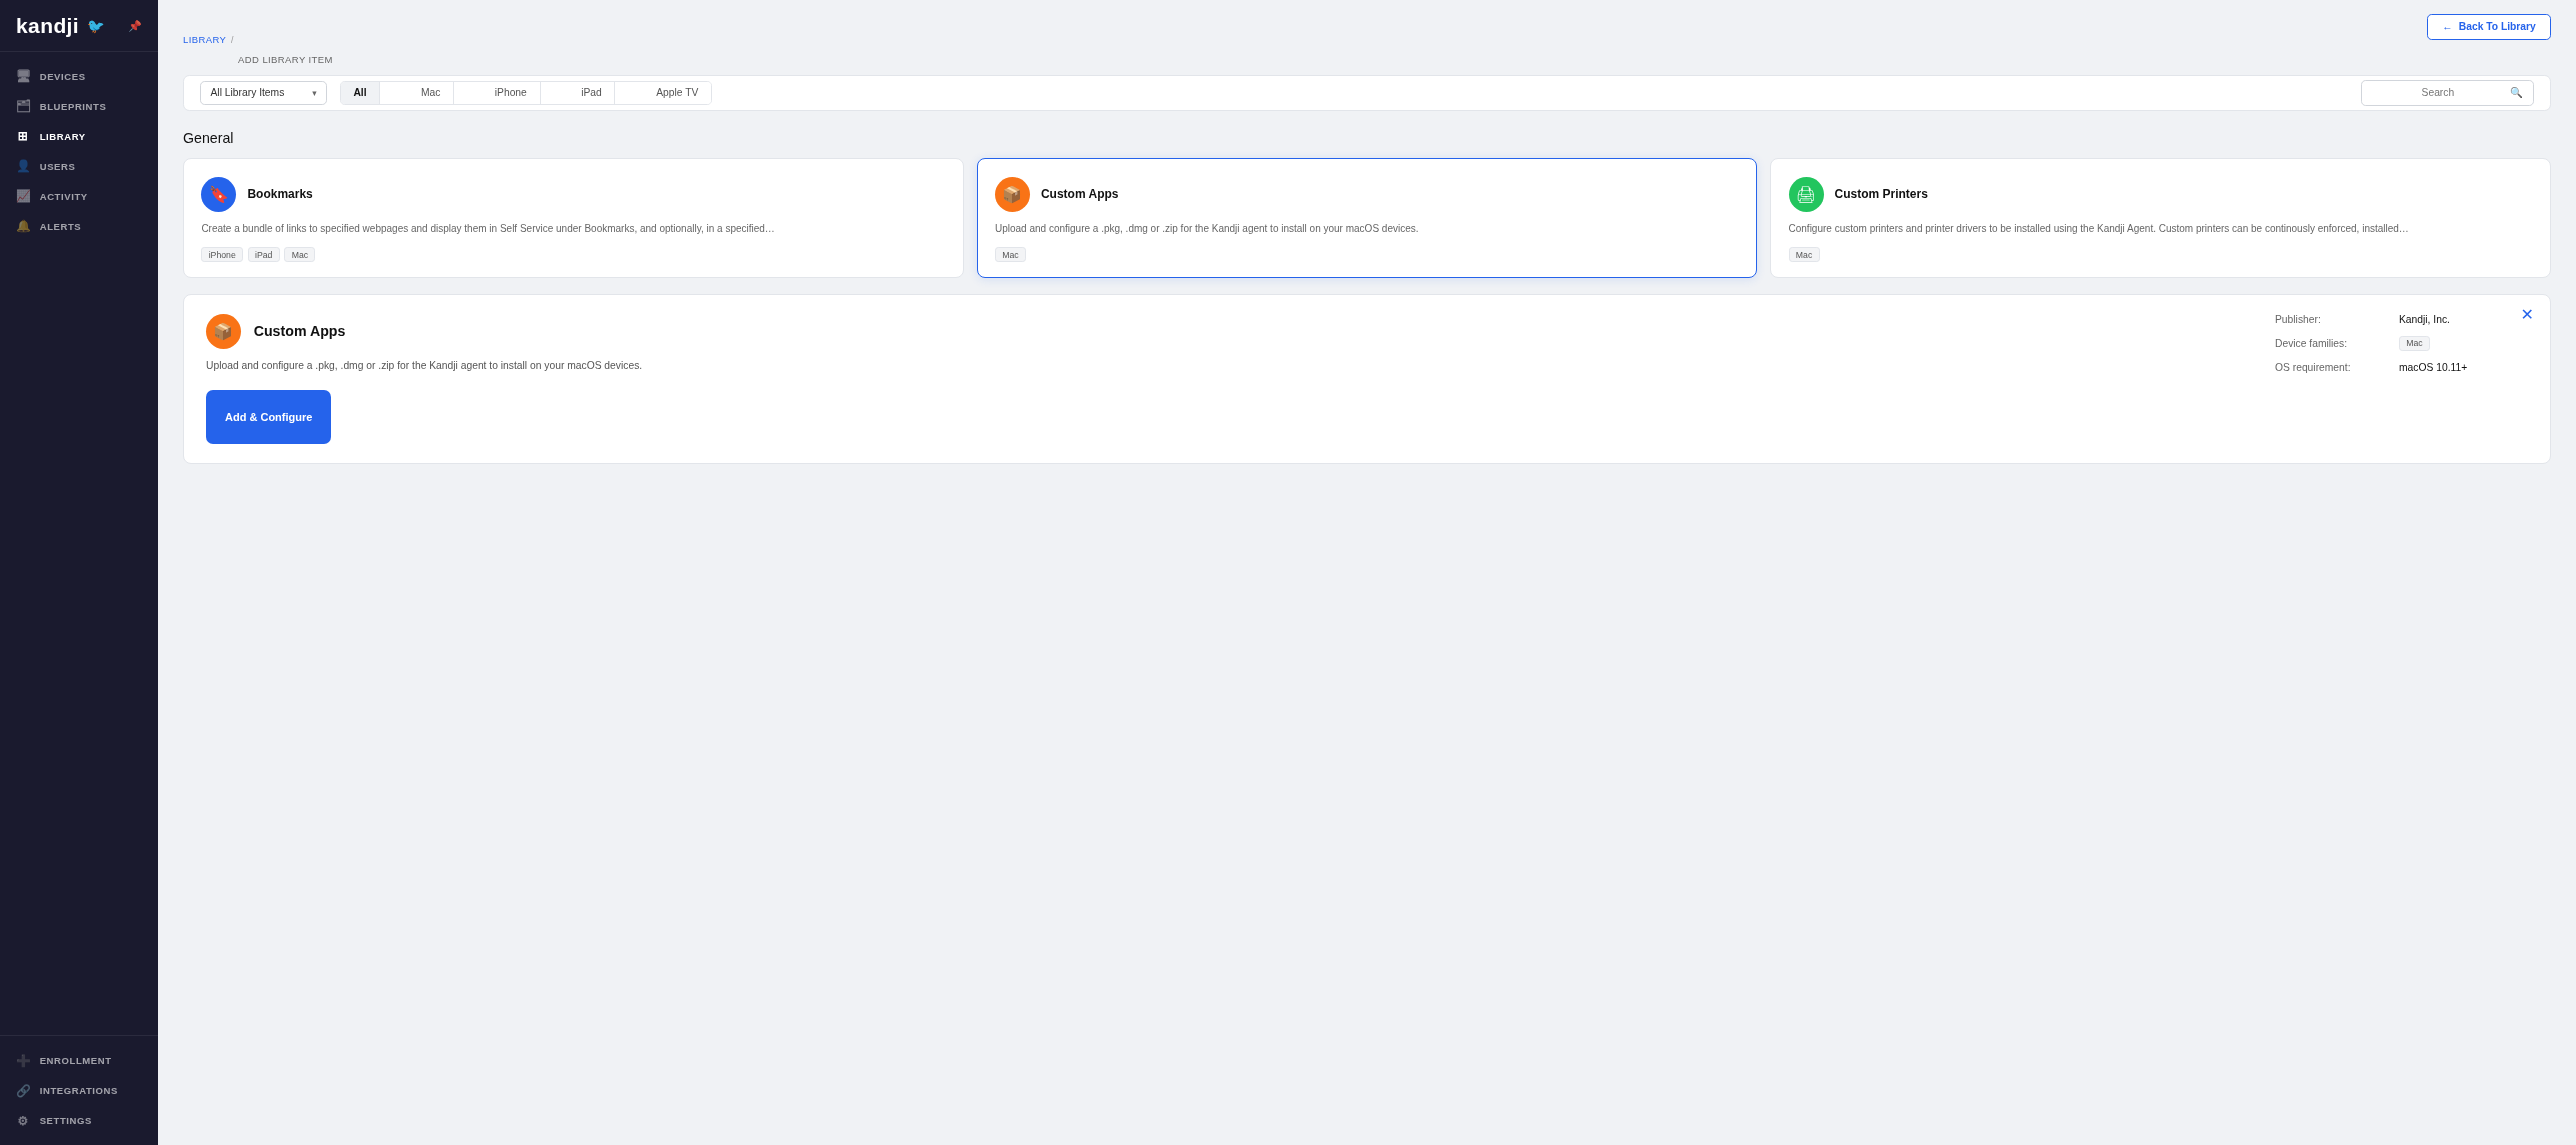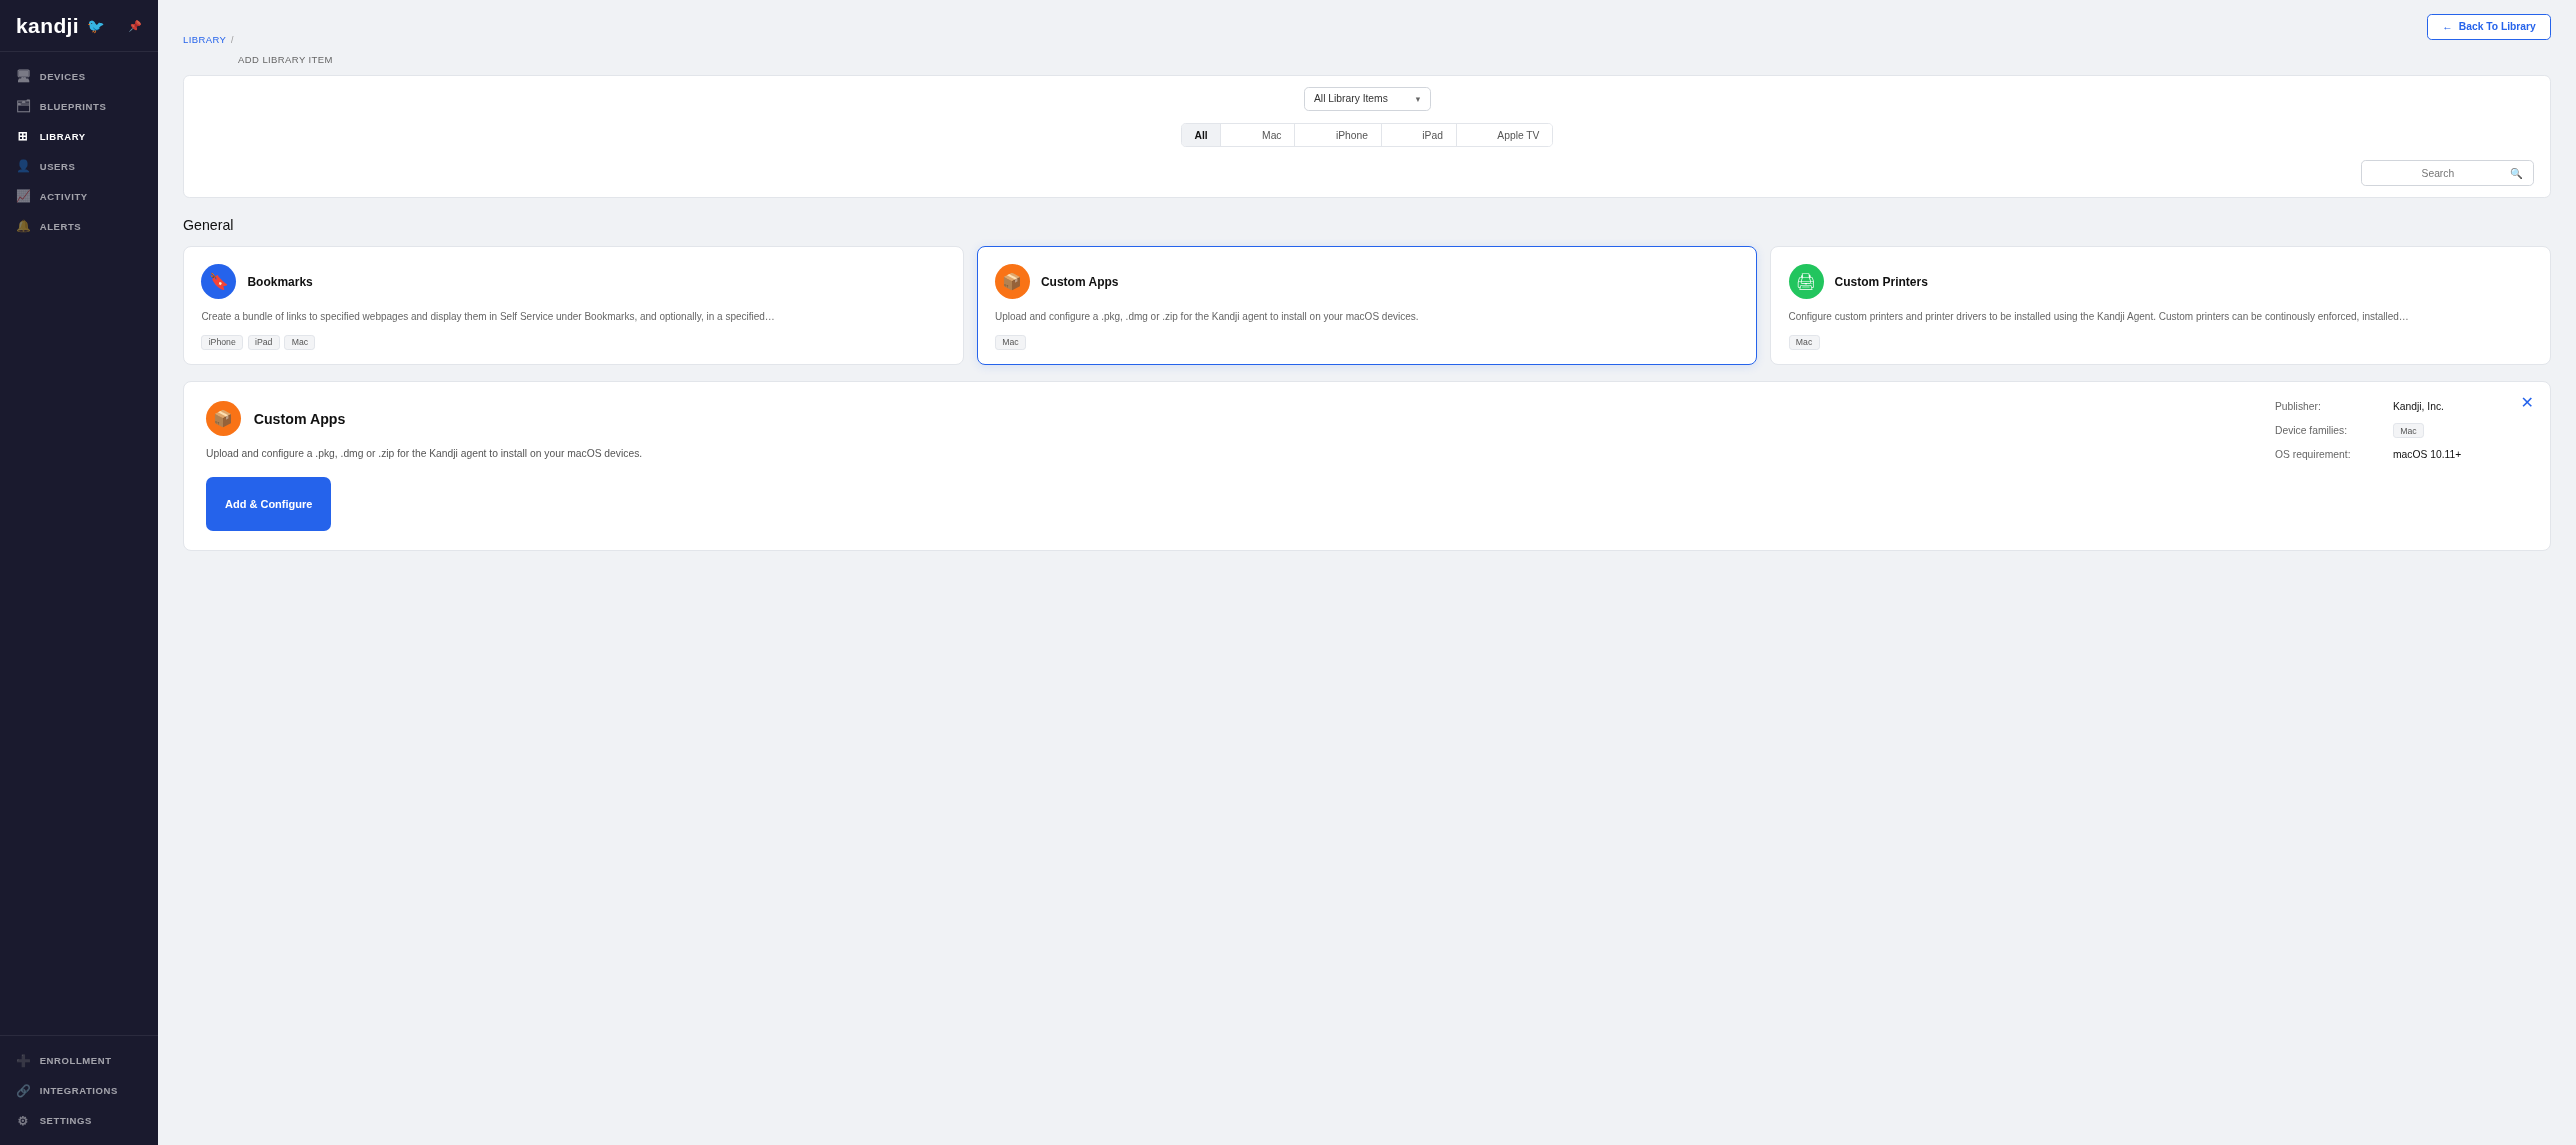--- a/index.html
+++ b/index.html
@@ -126,26 +126,25 @@
       margin-bottom: 14.2px;
       line-height: 1.5;
     }
     .description-link { color: #2563eb; text-decoration: none; }
 
     
     .filter-bar {
       background: #fff;
       border: 0.8px solid #e2e5ea;
       border-radius: 6.3px;
-      padding: 11px 16px;
+      padding: 4px 16px;
       display: flex;
       align-items: center;
       gap: 12.7px;
       margin-bottom: 19px;
-      flex-direction: column;
     }
     .dropdown-select {
       display: flex;
       align-items: center;
       gap: 6.3px;
       border: 0.8px solid #d1d5db;
       border-radius: 4.7px;
       padding: 5.5px 9.5px;
       font-size: 10.3px;
       color: #333;
@@ -309,21 +308,21 @@
       background: none;
       border: none;
       font-size: 16px;
       color: #2563eb;
       cursor: pointer;
       line-height: 1;
     }
     .detail-info-row {
       display: flex;
       align-items: center;
-      gap: 15px;
+      gap: 21px;
       margin-bottom: 11px;
     }
     .detail-label {
       font-size: 10.3px;
       color: #666;
       min-width: 103px;
     }
     .detail-value {
       font-size: 10.3px;
       color: #111;

